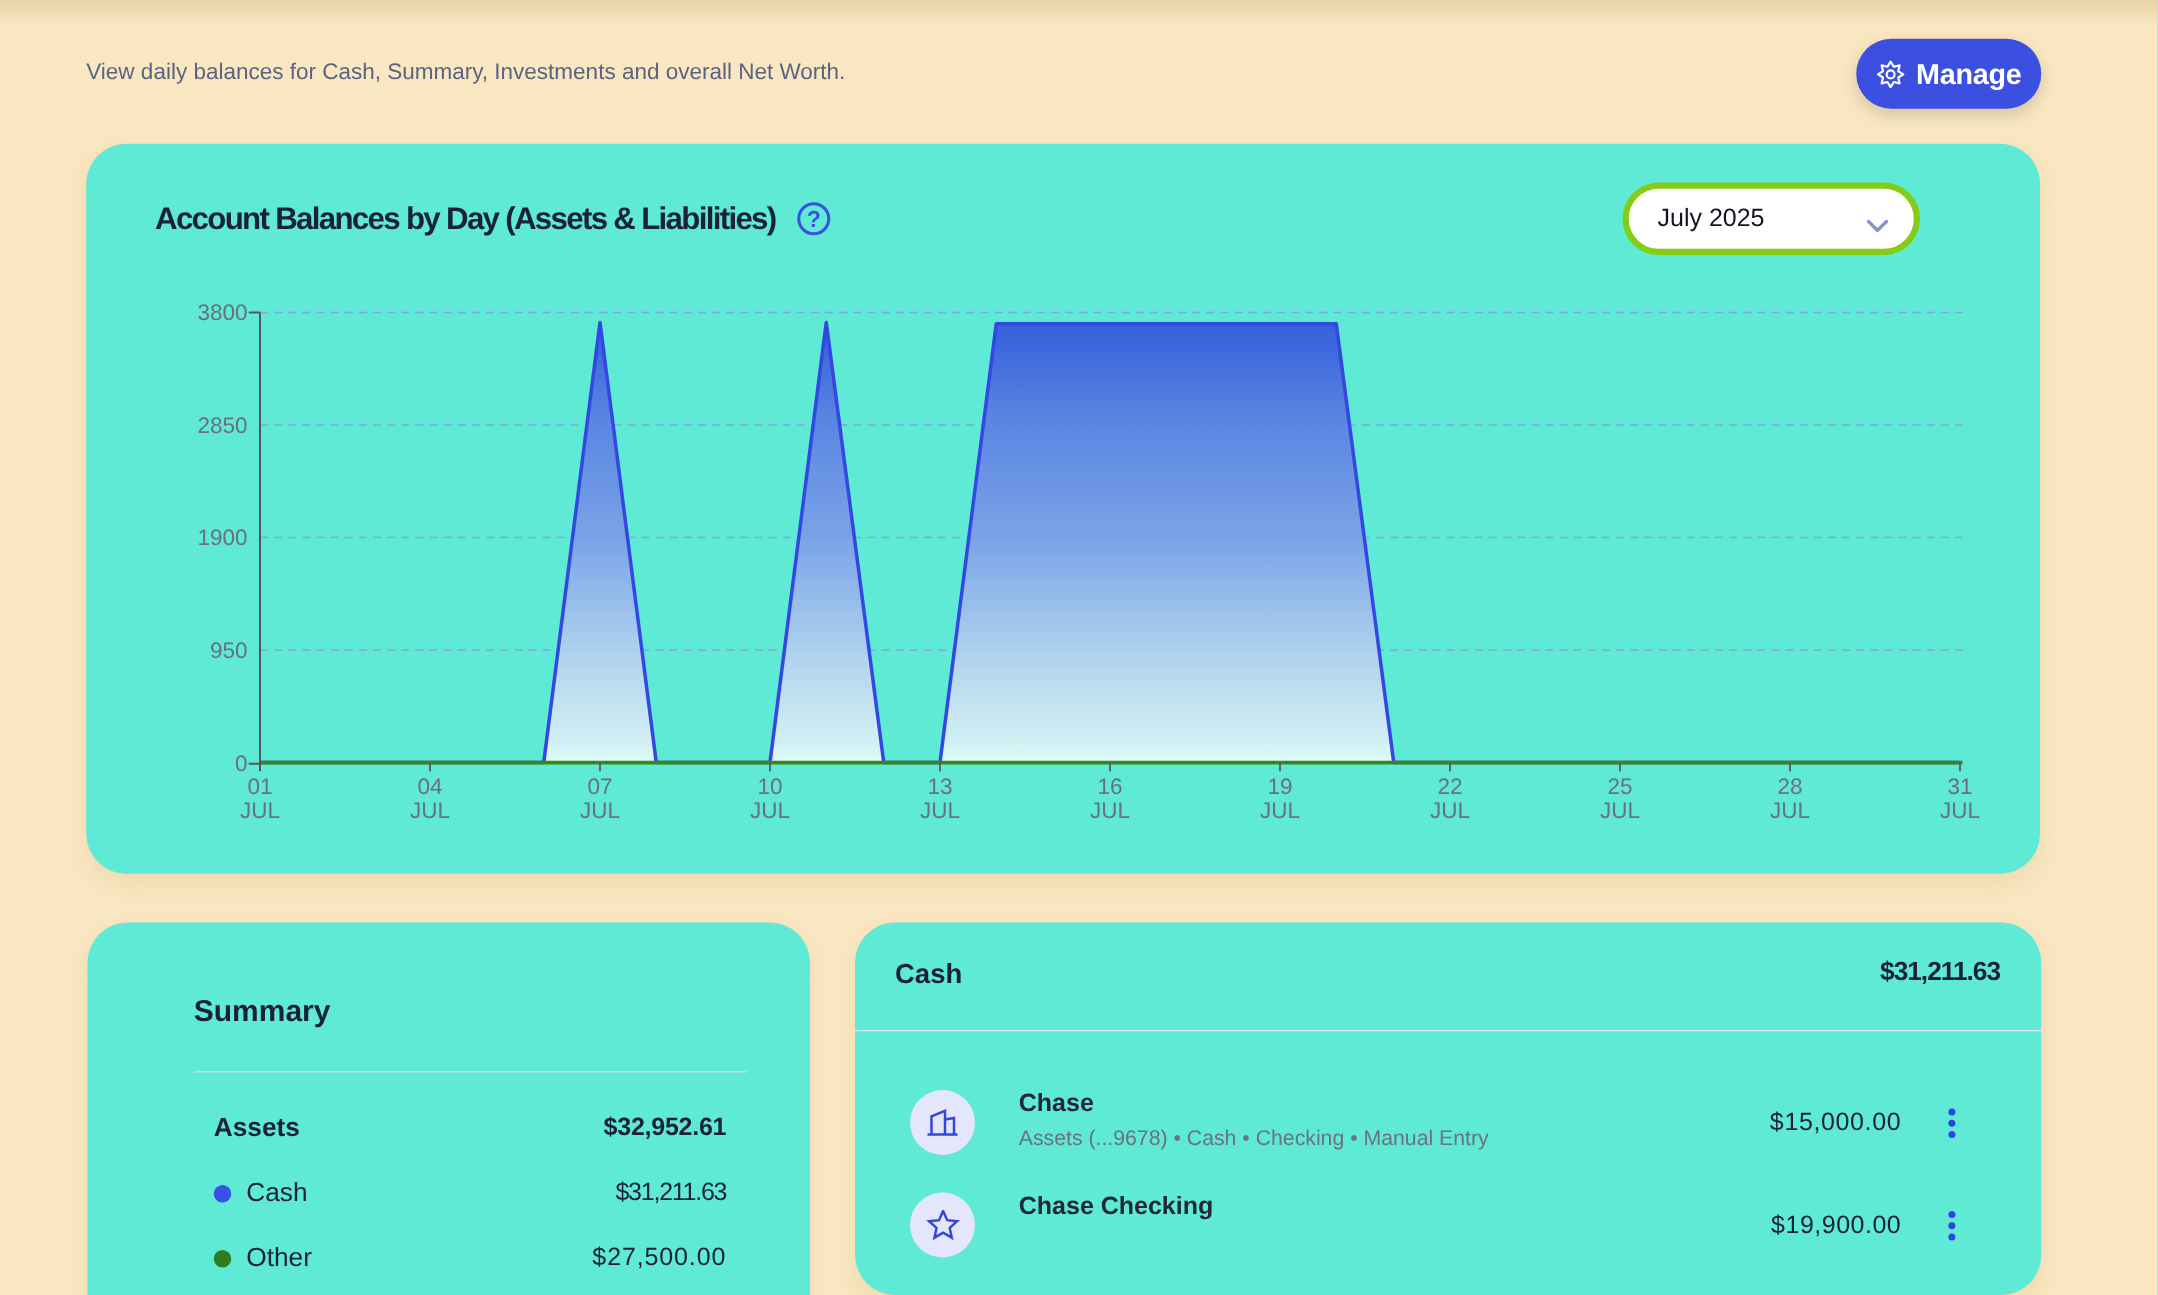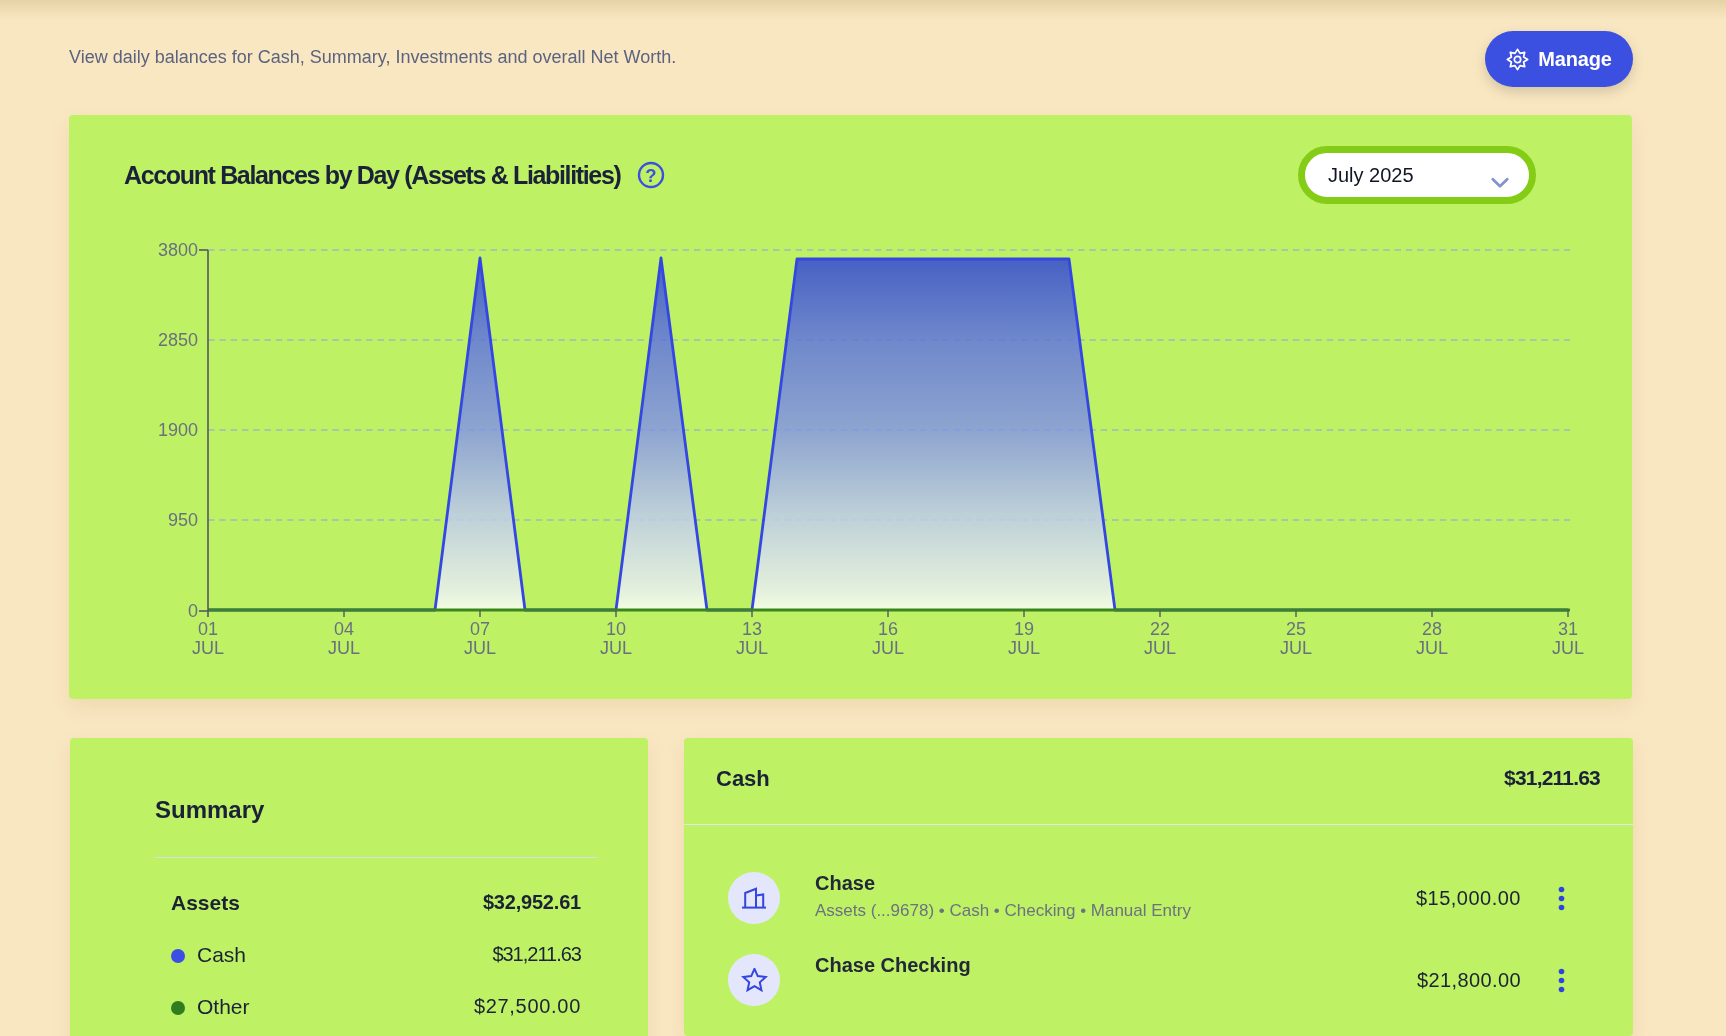--- a/index.html
+++ b/index.html
@@ -18,27 +18,27 @@
     font-size:18px; color:#5c6380;
   }
   .manage {
     position:absolute; left:1485px; top:31px; width:148px; height:56px;
     background:#3b4fe0; border-radius:28px; color:#fff;
     display:flex; align-items:center; justify-content:center; gap:9px;
     font-size:21px; font-weight:700;
     box-shadow:0 5px 12px rgba(100,90,60,0.25);
   }
   .card {
-    position:absolute; background:#bef264; border-radius:4px;
+    position:absolute; background:#5eead4; border-radius:32px;
     box-shadow:0 8px 18px rgba(196,162,100,0.18);
   }
   .chart-card { left:69px; top:115px; width:1563px; height:584px; }
   .dropdown {
     position:absolute; left:1229px; top:31px; width:238px; height:58px;
-    border:7px solid #84cc16; border-radius:29px; background:#fff;
+    border:5px solid #84cc16; border-radius:29px; background:#fff;
     display:flex; align-items:center;
     padding-left:23px; font-size:20px; color:#111524;
   }
   .dropdown svg { position:absolute; right:17px; top:17px; }
 
   
   .summary-card { left:70px; top:738px; width:578px; height:360px; }
   .sum-title { position:absolute; left:85px; top:58px; font-size:24px; font-weight:700; color:#1a2138; }
   .sum-divider { position:absolute; left:85px; top:119px; width:442px; height:1px; background:#d9dde9; }
   .sum-row { position:absolute; left:85px; width:410px; font-size:21px; color:#1c2236;margin-left:16px; }
@@ -62,21 +62,21 @@
 </style>
 </head>
 <body>
   <div class="top-grad"></div>
   <div class="desc">View daily balances for Cash, Summary, Investments and overall Net Worth.</div>
   <div class="manage">
     <svg width="23" height="23" viewBox="0 0 24 24" fill="none" stroke="#fff" stroke-width="1.8" stroke-linejoin="round">
       <path d="M12.00 1.40 L14.64 5.63 L19.50 4.50 L18.37 9.36 L22.60 12.00 L18.37 14.64 L19.50 19.50 L14.64 18.37 L12.00 22.60 L9.36 18.37 L4.50 19.50 L5.63 14.64 L1.40 12.00 L5.63 9.36 L4.50 4.50 L9.36 5.63 Z"></path>
       <circle cx="12" cy="12" r="3.3"></circle>
     </svg>
-    <span style="font-size:20px; letter-spacing:-0.2px;">Manage</span>
+    <span style="font-size:23px; letter-spacing:-0.2px;">Manage</span>
   </div>
 
   <div class="card chart-card">
     <div style="position:absolute; left:55px; top:46px; font-size:25px; font-weight:700; color:#1a2138; letter-spacing:-1.35px;">Account Balances by Day (Assets &amp; Liabilities)</div>
     <svg style="position:absolute; left:567px; top:45px;" width="30" height="30" viewBox="0 0 30 30" fill="none">
       <circle cx="15" cy="15" r="12" stroke="#3b4fe0" stroke-width="2.4"></circle>
       <text x="15" y="21.6" text-anchor="middle" font-size="18.5" font-weight="700" fill="#3b4fe0" font-family="Liberation Sans">?</text>
     </svg>
     <div class="dropdown">July 2025
       <svg width="24" height="24" viewBox="0 0 24 24" fill="none" stroke="#8593cf" stroke-width="2.8" stroke-linecap="round" stroke-linejoin="round">
@@ -191,20 +191,20 @@
       </svg>
     </div>
 
     <div class="acct-row" style="top:216px;">
       <div class="avatar">
         <svg width="27" height="25" viewBox="0 0 27 25" fill="none" stroke="#3446dd" stroke-width="2" stroke-linejoin="miter">
           <path d="M13.50 0.80 L16.76 8.11 L24.72 8.95 L18.78 14.32 L20.44 22.15 L13.50 18.15 L6.56 22.15 L8.22 14.32 L2.28 8.95 L10.24 8.11 Z"></path>
         </svg>
       </div>
       <div class="acct-title">Chase Checking</div>
-      <div class="acct-amt" style="letter-spacing:0.4px;">$21,800.00</div>
+      <div class="acct-amt" style="letter-spacing:0.4px;">$19,900.00</div>
       <svg class="kebab" width="7" height="27" viewBox="0 0 7 27" fill="#2f43de">
         <circle cx="3.5" cy="4.5" r="2.8"></circle>
         <circle cx="3.5" cy="13.5" r="2.8"></circle>
         <circle cx="3.5" cy="22.5" r="2.8"></circle>
       </svg>
     </div>
   </div>
 
 </body></html>

